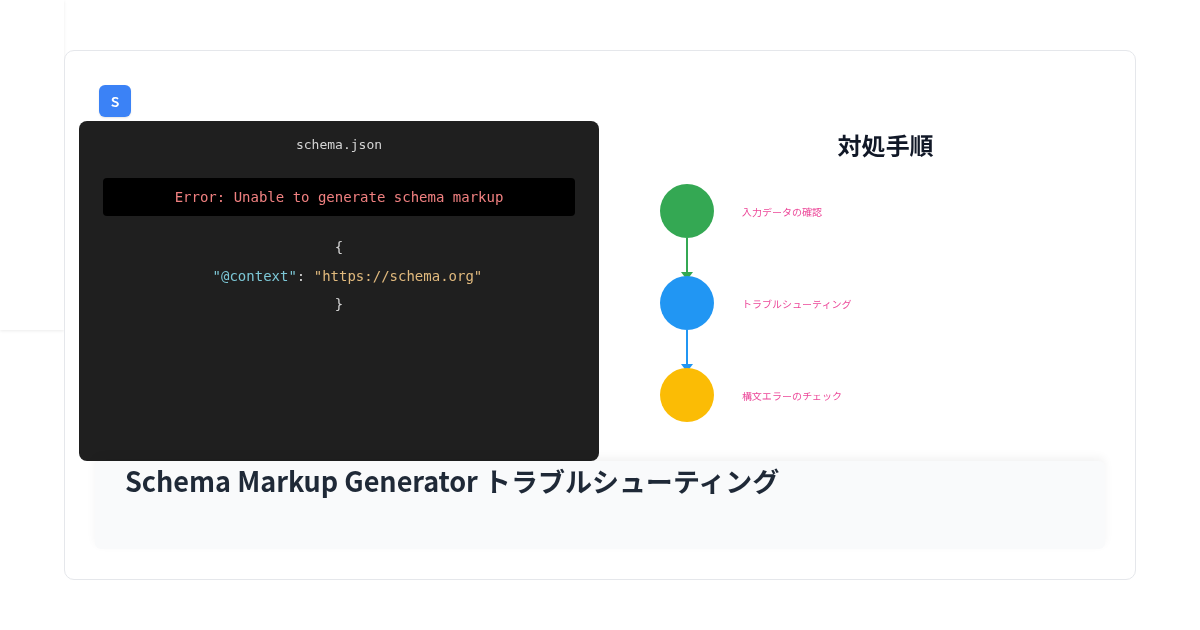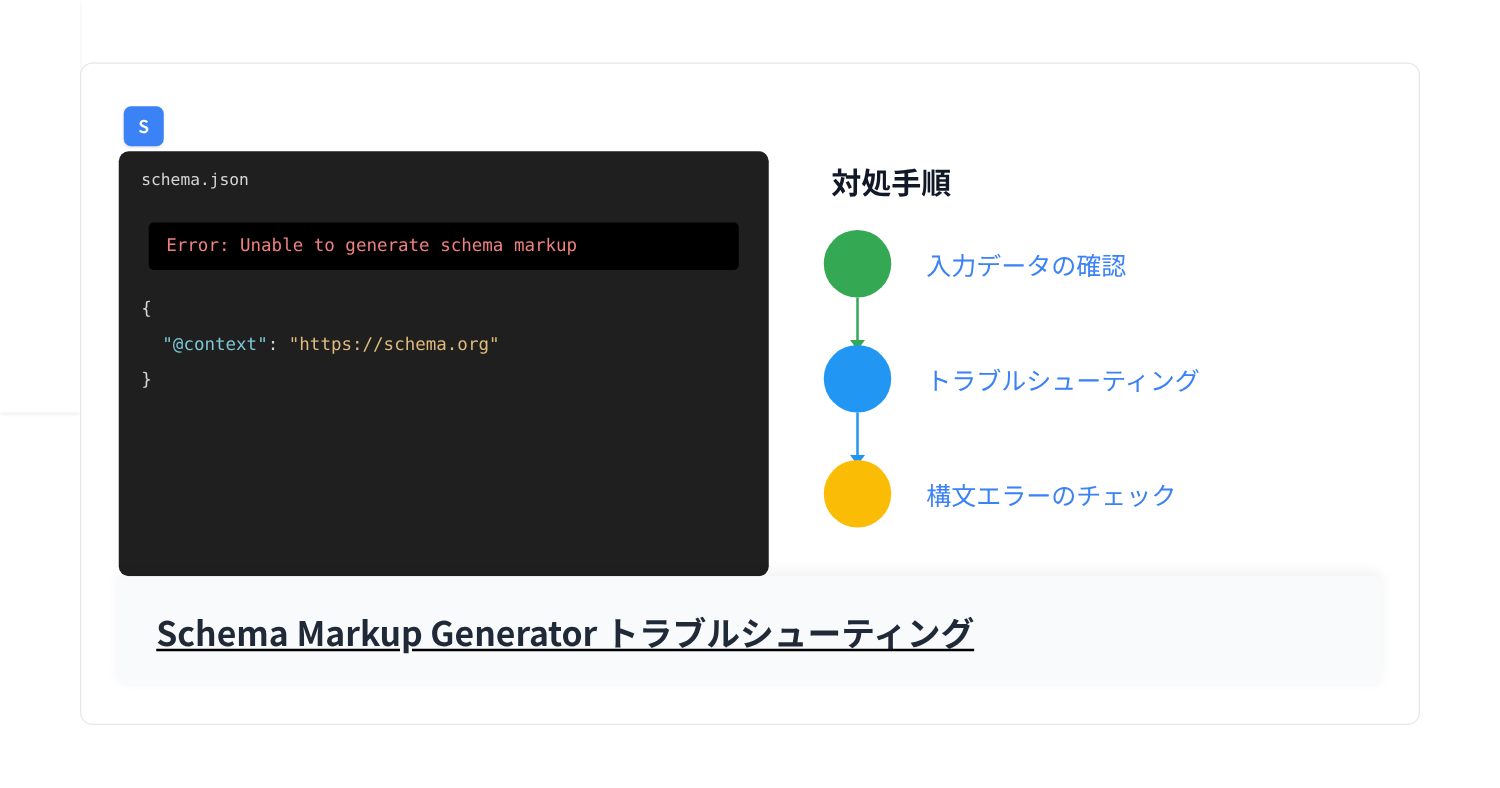--- a/index.html
+++ b/index.html
@@ -36,24 +36,25 @@
     font-size: 14px;
     font-weight: 600;
     display: flex;
     align-items: center;
     justify-content: center;
     box-shadow: 0 1px 2px rgba(0,0,0,0.1);
     z-index: 2;
   }
   .content {
     position: absolute;
-    left: 30px; top: 70px; right: 30px;
+    left: 14px; top: 70px; right: 30px;
     height: 340px;
     display: flex;
-    gap: 44px;
+    gap: 61px;
+    text-align: center;
   }
   .code-panel {
     width: 520px;
     background: #1f1f1f;
     border-radius: 8px;
     color: #e5e5e5;
     font-family: ui-monospace, SFMono-Regular, Menlo, Consolas, monospace;
     font-size: 14px;
     padding: 14px 18px 18px 18px;
     line-height: 1.6;
@@ -94,22 +95,22 @@
     align-items: center;
     gap: 28px;
     position: relative;
   }
   .step-circle {
     width: 54px; height: 54px;
     border-radius: 50%;
     flex: 0 0 54px;
   }
   .step-label {
-    font-size: 20px;
-    color: #3b82f6;
+    font-size: 10px;
+    color: #ec4899;
   }
   .connector {
     width: 54px;
     display: flex;
     justify-content: center;
     height: 38px;
     position: relative;
   }
   .connector .line {
     width: 2px;
@@ -132,24 +133,22 @@
   .a-green  { border-top: 8px solid #34a853; }
   .a-blue   { border-top: 8px solid #2196f3; }
 
   .footer {
     position: absolute;
     left: 30px; right: 30px; bottom: 30px;
     height: 88px;
     background: #f9fafb;
     border-radius: 6px;
     display: flex;
-    align-items: center;
     padding: 0 30px;
     box-shadow: 0 -4px 10px rgba(0,0,0,0.05);
-    text-decoration: underline;
   }
   .footer-title {
     font-size: 27px;
     font-weight: 700;
     color: #1f2937;
   }
 </style>
 </head>
 <body>
 

